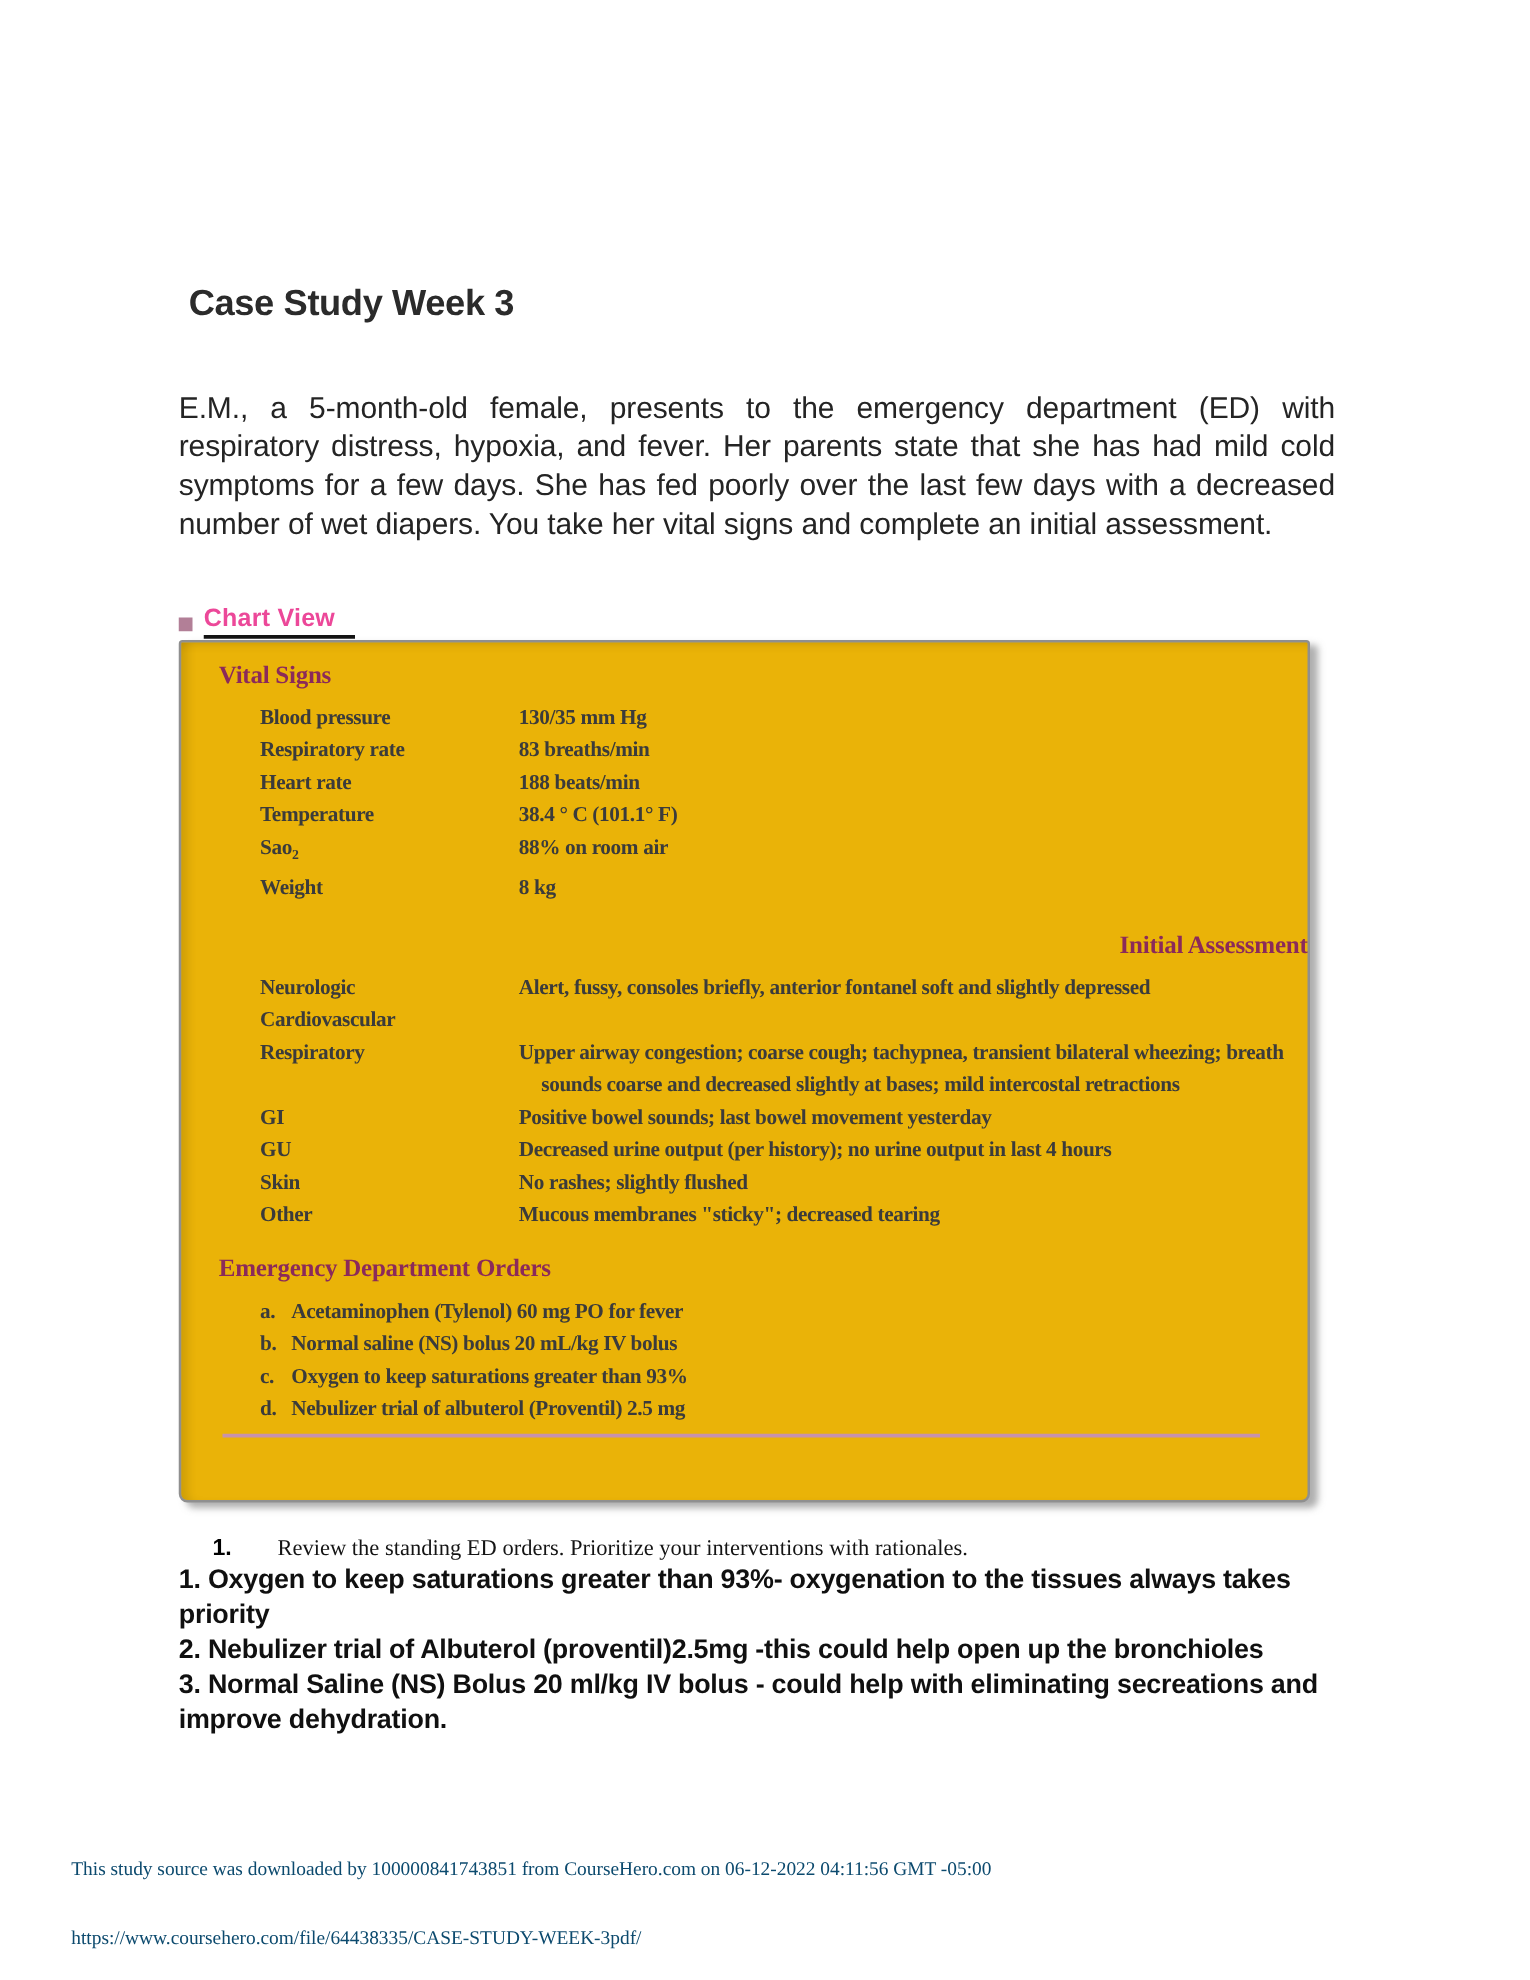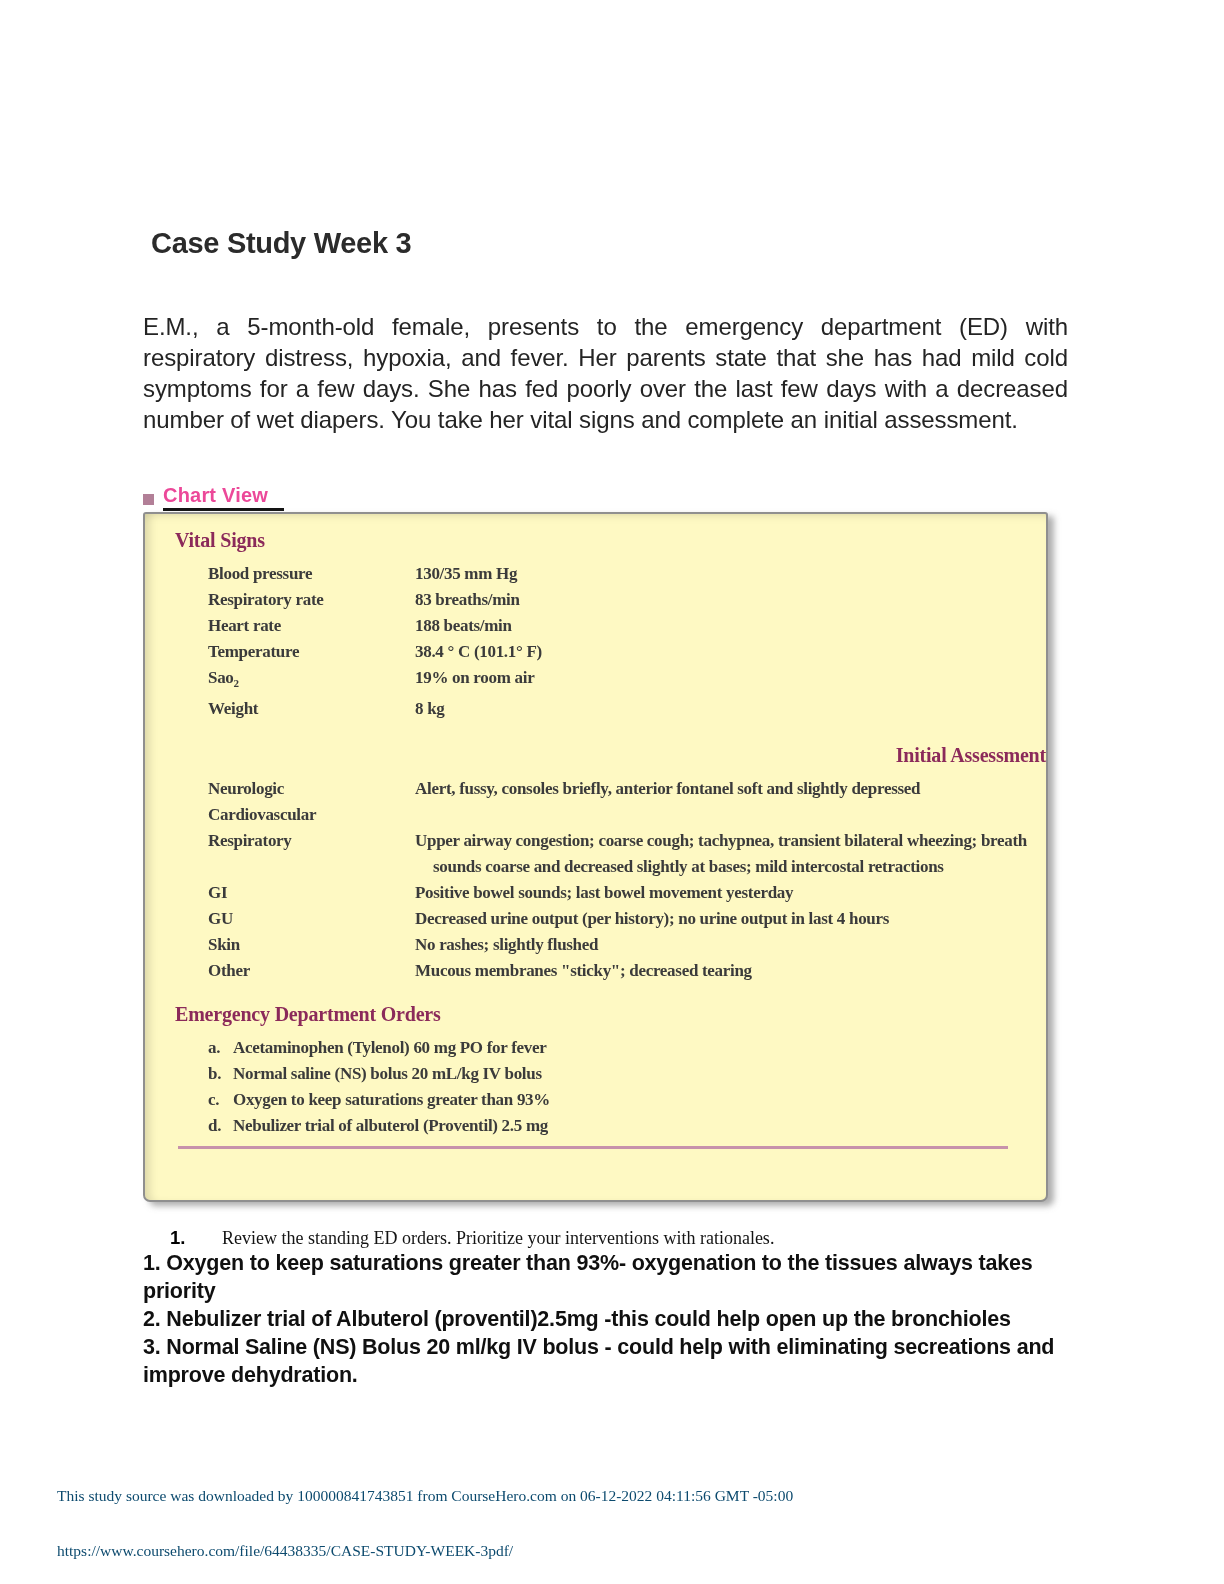--- a/index.html
+++ b/index.html
@@ -30,21 +30,21 @@
     width:11px; height:11px; background:#b27f97;
     margin-right:9px; margin-top:3px; flex:none;
   }
   .cv-label {
     font-size:20px; font-weight:700; color:#ec4899;
     border-bottom:3px solid #141414; padding:0 16px 1px 0;
     letter-spacing:0.2px;
   }
   .chart-box {
     position:absolute; left:143px; top:512px; width:905px; height:690px;
-    background:#fef9c3;
+    background:#eab308;
     border:2px solid #8f8f8f;
     border-radius:3px 3px 7px 7px;
     box-shadow: 6px 4px 6px rgba(110,110,110,0.55),
                 inset 9px 0 8px -4px rgba(0,0,0,0.12),
                 inset 0 8px 8px -6px rgba(0,0,0,0.10);
     padding:13px 0 0 30px;
     font-family:"Liberation Serif", serif;
     color:#3b3b3b;
   }
   .sec-head {
@@ -117,21 +117,21 @@
     <div class="row">
       <span class="lbl">Heart rate</span>
       <span class="val">188 beats/min</span>
     </div>
     <div class="row">
       <span class="lbl">Temperature</span>
       <span class="val">38.4 ° C (101.1° F)</span>
     </div>
     <div class="row">
       <span class="lbl"><span>Sao</span><sub class="sao-sub">2</sub></span>
-      <span class="val">19% on room air</span>
+      <span class="val">88% on room air</span>
     </div>
     <div class="row">
       <span class="lbl">Weight</span>
       <span class="val">8 kg</span>
     </div>
 
     <div class="sec-head ia">Initial Assessment</div>
 
     <div class="row">
       <span class="lbl">Neurologic</span>

